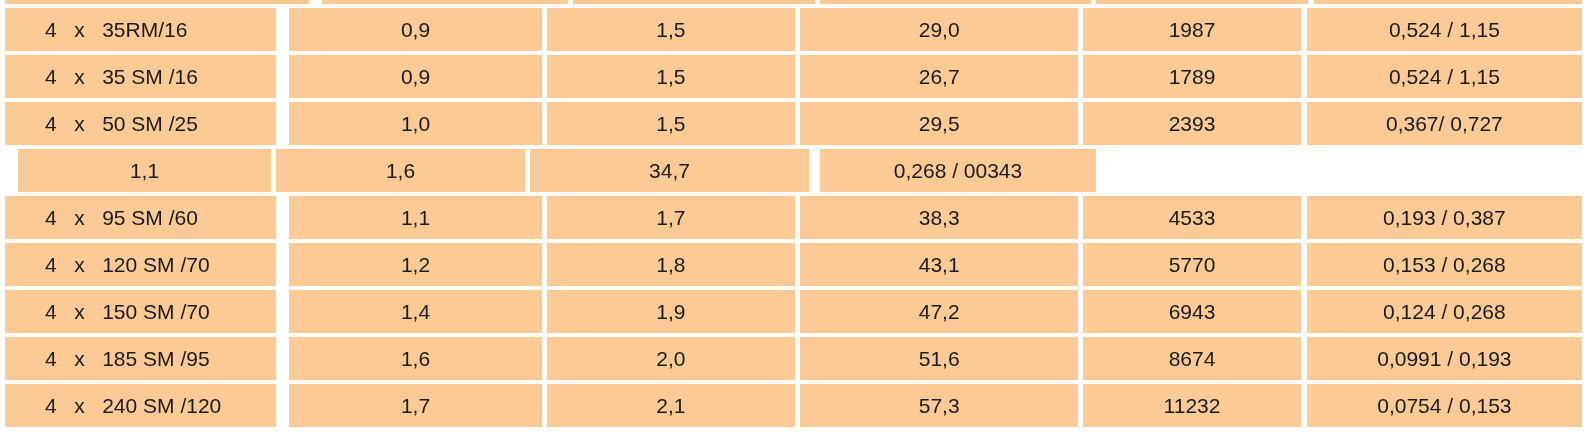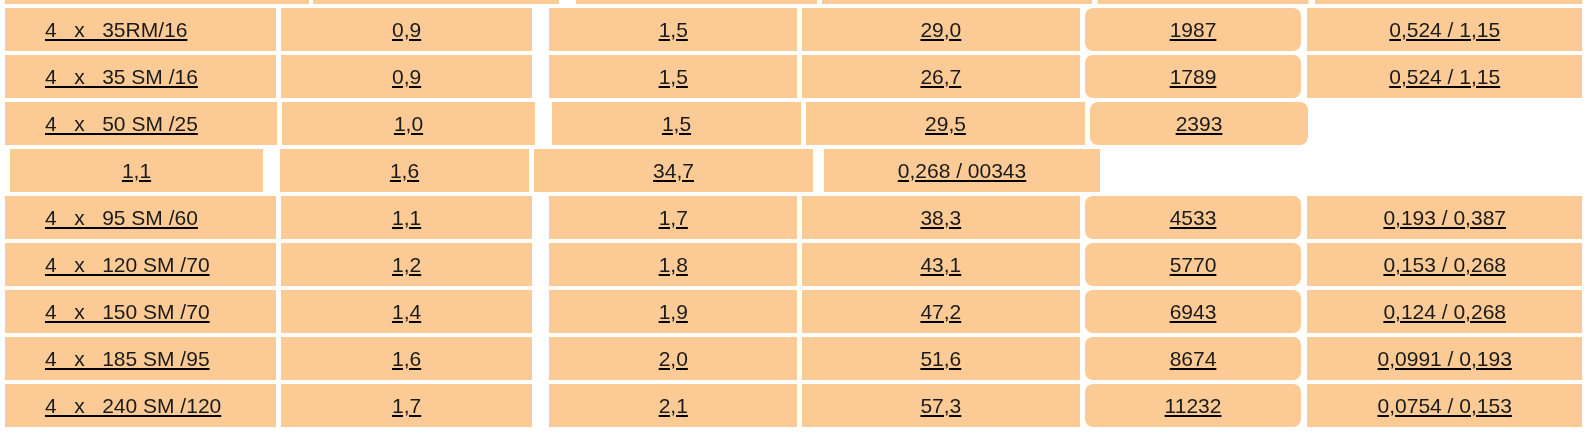--- a/index.html
+++ b/index.html
@@ -14,21 +14,20 @@
     overflow: hidden;
     font-family: "Liberation Sans", sans-serif;
   }
 
   #table-root {
     position: relative;
     width: 1587px;
     height: 446px;
     background: #ffffff;
     box-sizing: border-box;
-    text-decoration: underline;
   }
 
   
   .partial-row {
     display: flex;
     height: 4px;
     width: 1587px;
     margin: 0;
     padding: 0;
   }
@@ -60,24 +59,24 @@
     white-space: pre;
     overflow: hidden;
     box-sizing: border-box;
   }
 
   
   .sp-left   { width: 5px;  background: #ffffff; height: 43px; }
   .sp-left-p { width: 5px;  background: #ffffff; height: 4px; }
 
   .col-0 { width: 272px; text-align: left; padding-left: 40px; }
-  .col-1 { width: 253px; text-align: center; }
-  .col-2 { width: 249px; text-align: center; margin-left: 12px; }
+  .col-1 { width: 253px; text-align: center; margin-left: 8px; }
+  .col-2 { width: 249px; text-align: center; }
   .col-3 { width: 279px; text-align: center; }
-  .col-4 { width: 218px; text-align: center; border-radius: 8px; }
+  .col-4 { width: 218px; text-align: center; }
   .col-5 { width: 276px; text-align: center; }
 
   .divider { width: 5px; background: #ffffff; height: 43px; }
   .divider-wide { width: 6px; background: #ffffff; height: 43px; }
   .divider-p { width: 5px; background: #ffffff; height: 4px; }
   .divider-wide-p { width: 6px; background: #ffffff; height: 4px; }
 
   .sp-right { width: 5px; background: #ffffff; height: 43px; }
   .sp-right-p { width: 5px; background: #ffffff; height: 4px; }
 </style>
@@ -141,20 +140,21 @@
     <div class="cell col-0">4   x   50 SM /25</div>
     <div class="divider"></div>
     <div class="cell col-1">1,0</div>
     <div class="divider"></div>
     <div class="cell col-2">1,5</div>
     <div class="divider"></div>
     <div class="cell col-3">29,5</div>
     <div class="divider"></div>
     <div class="cell col-4">2393</div>
     <div class="divider-wide"></div>
+    <div class="cell col-5">0,367/ 0,727</div>
     <div class="sp-right"></div>
   </div>
 
   <div class="data-row">
     <div class="sp-left"></div>
     <div class="divider"></div>
     <div class="cell col-1">1,1</div>
     <div class="divider"></div>
     <div class="cell col-2">1,6</div>
     <div class="divider"></div>

